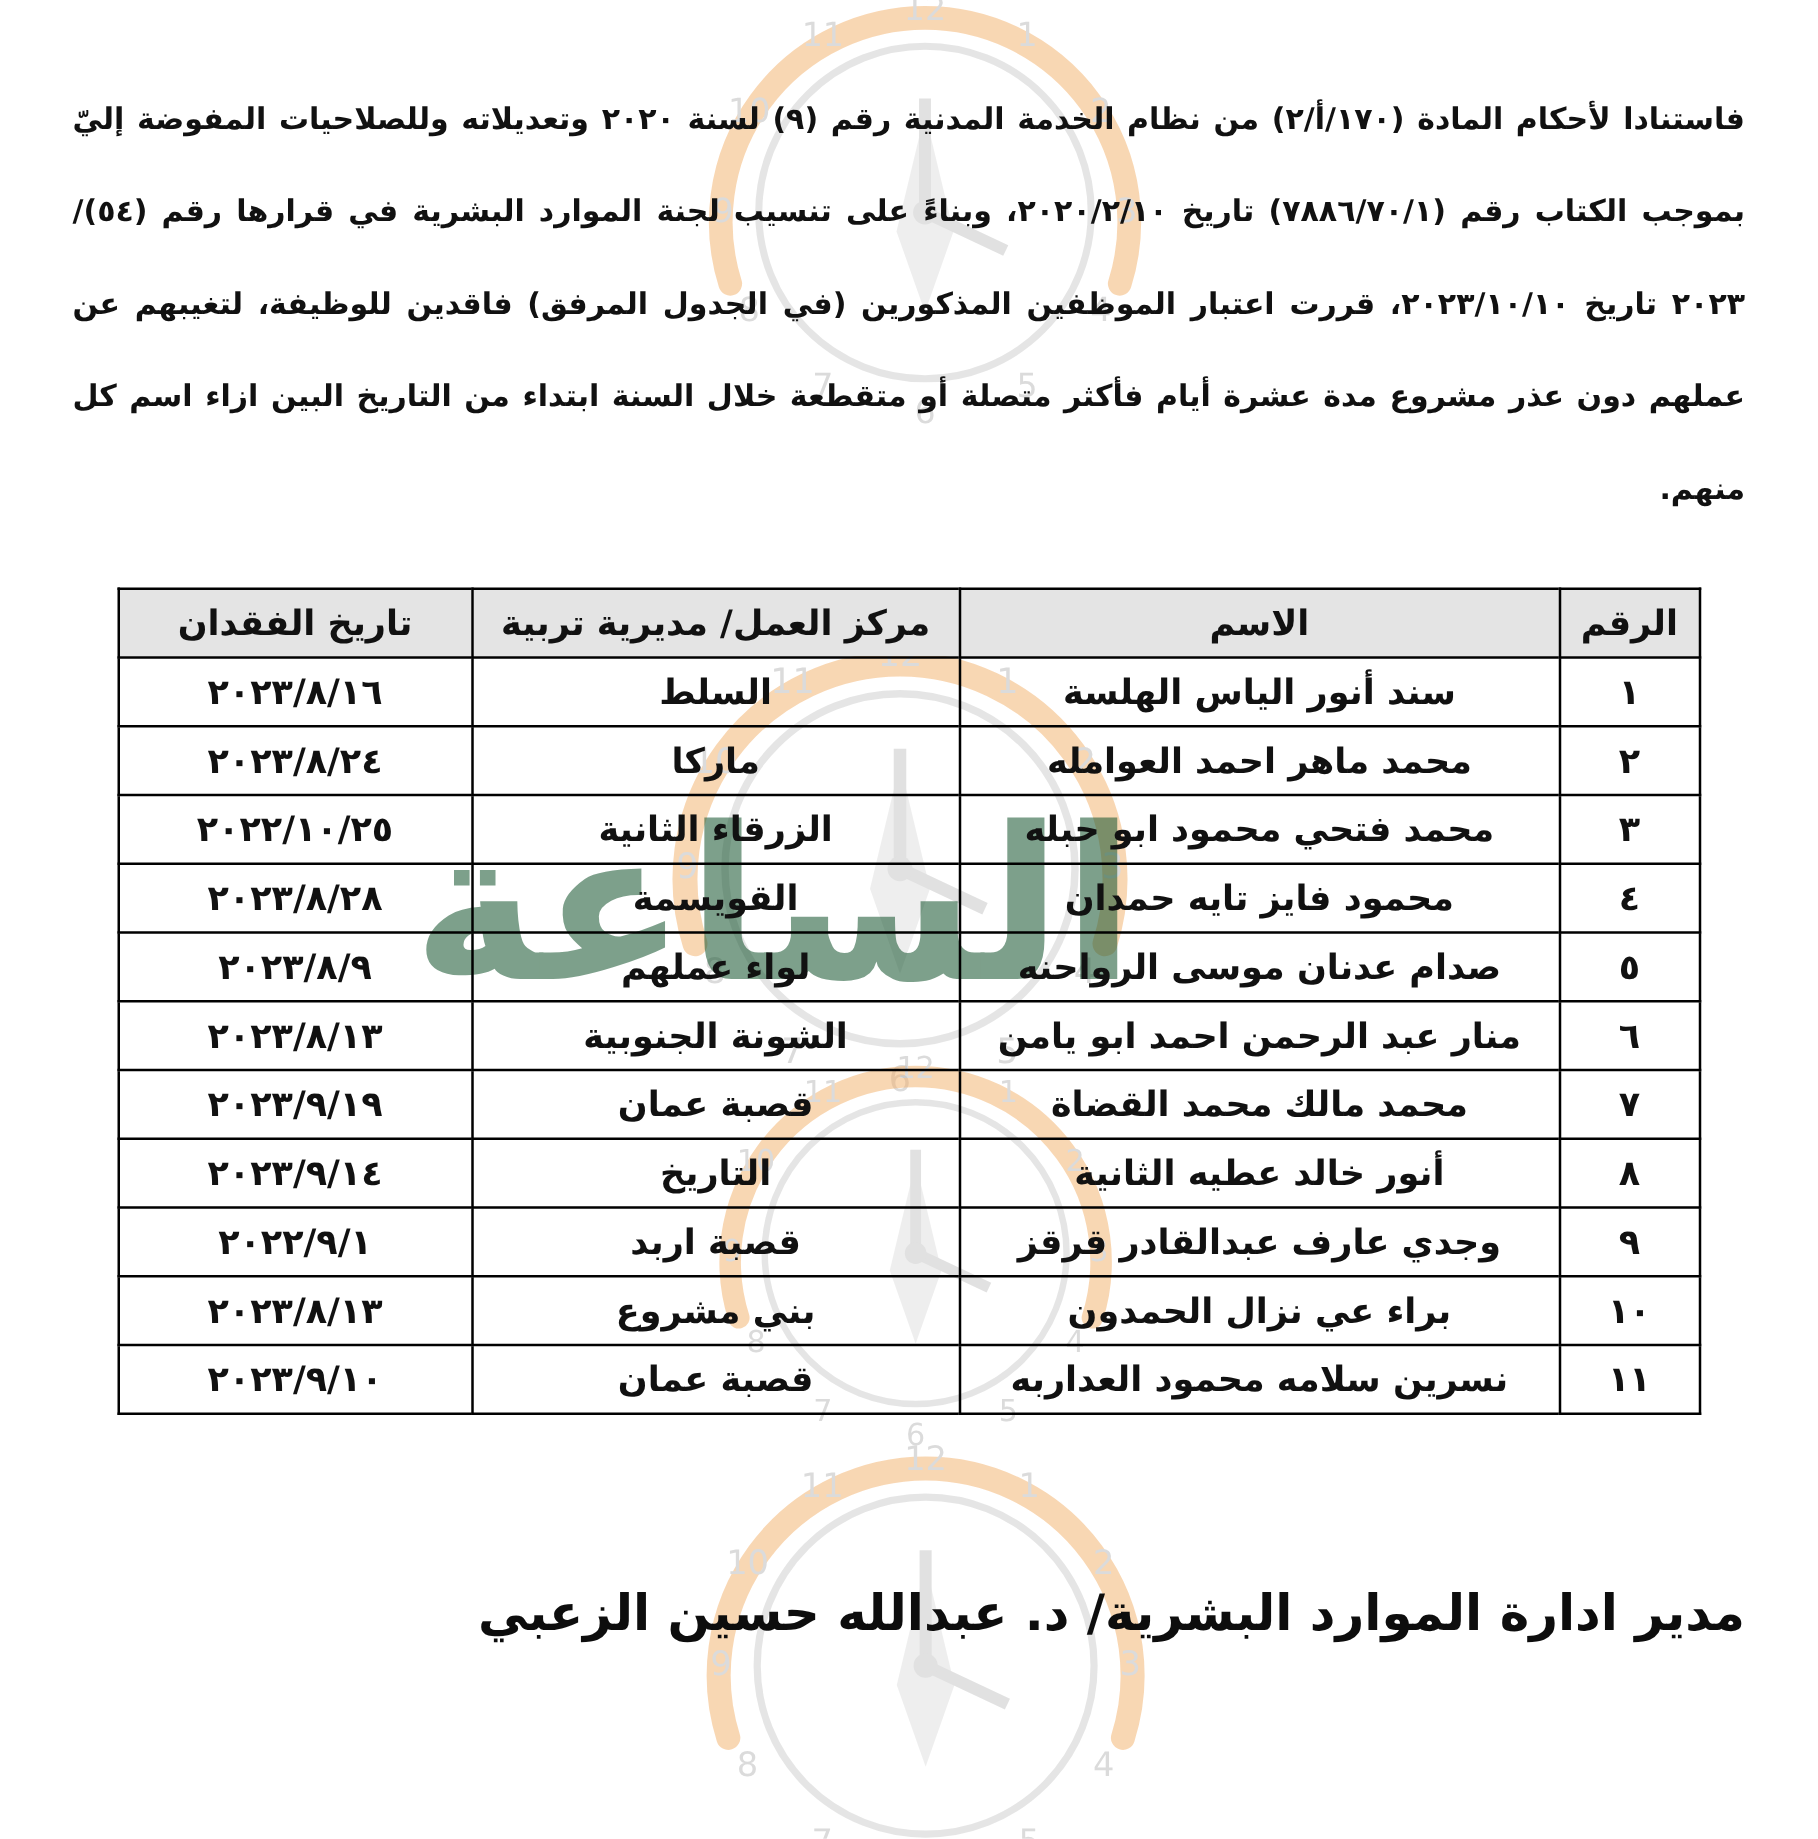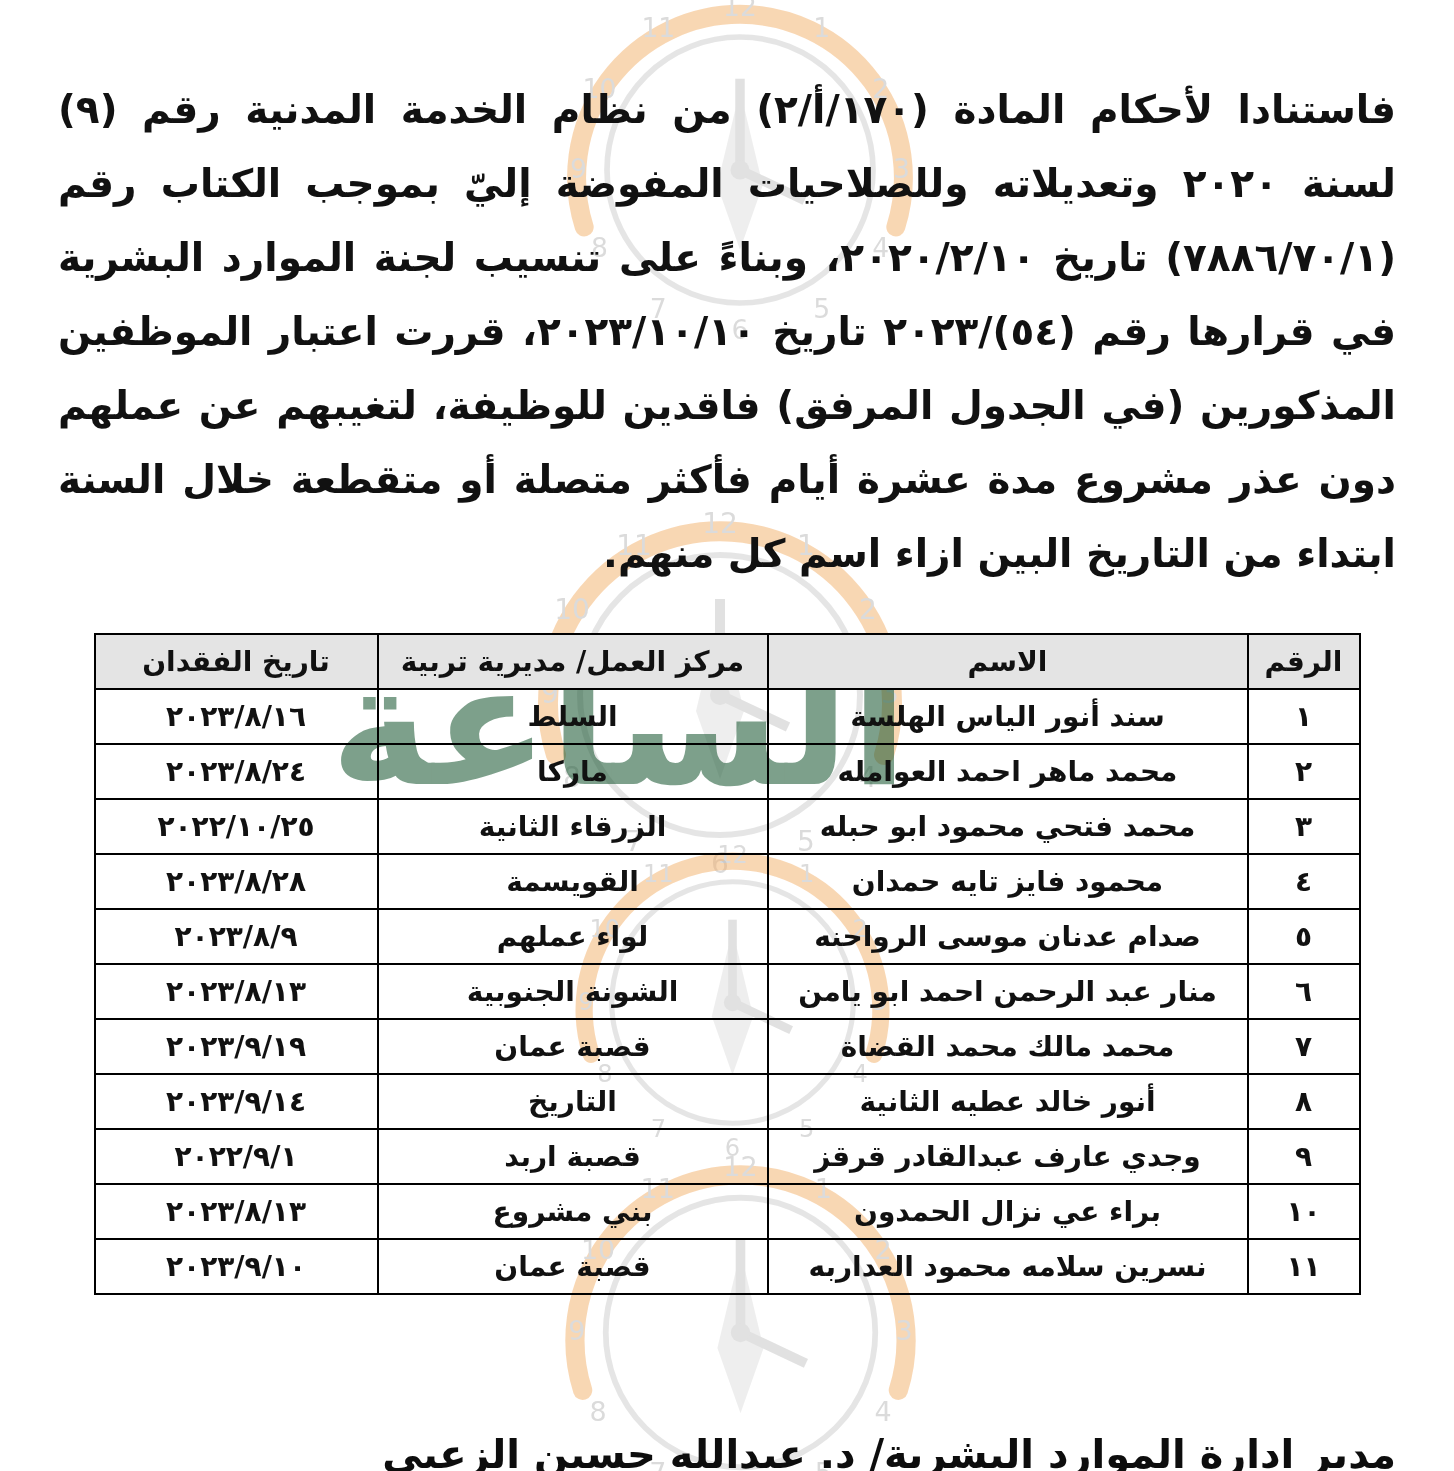--- a/index.html
+++ b/index.html
@@ -37,21 +37,21 @@
   .wm-word.w1 { left: 330px; top: 640px;  font-size: 170px; line-height: 1; }
   .wm-word.w2 { left: 880px; top: 900px;  font-size: 105px; line-height: 1; opacity: 0.4; }
 
   
   .content {
     position: relative;
     z-index: 1;
     padding: 34px 58px 0 58px;
   }
   .decision-paragraph {
-    font-size: 39px;
+    font-size: 24px;
     font-weight: 700;
     line-height: 74px;
     text-align: justify;
     color: #111;
   }
 
   table.employees {
     width: 1265px;
     margin: 42px auto 0 auto;
     border-collapse: collapse;

